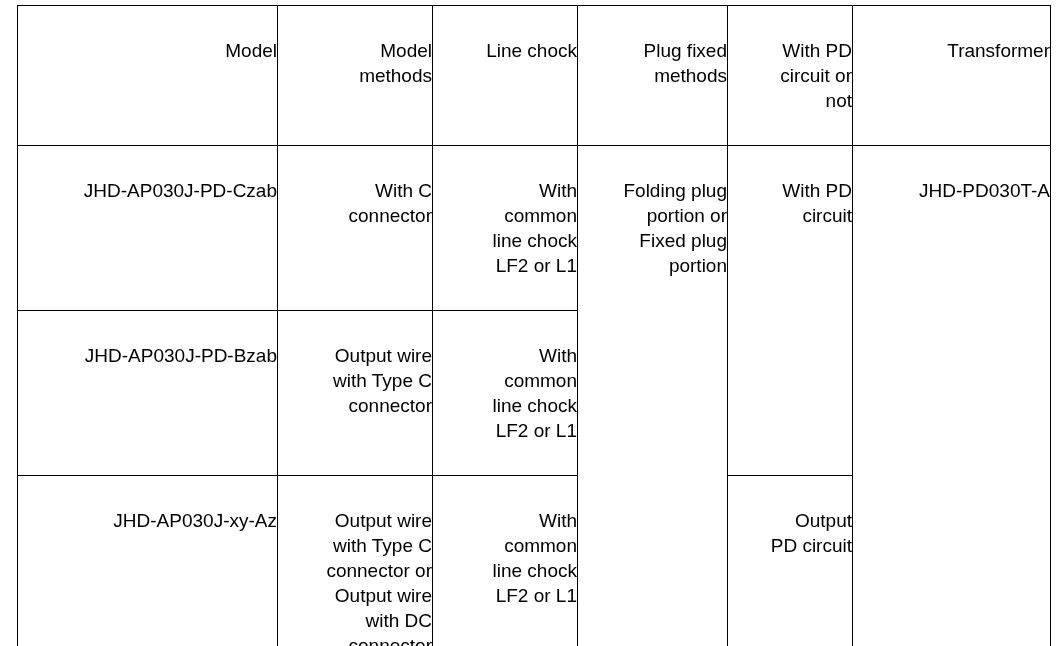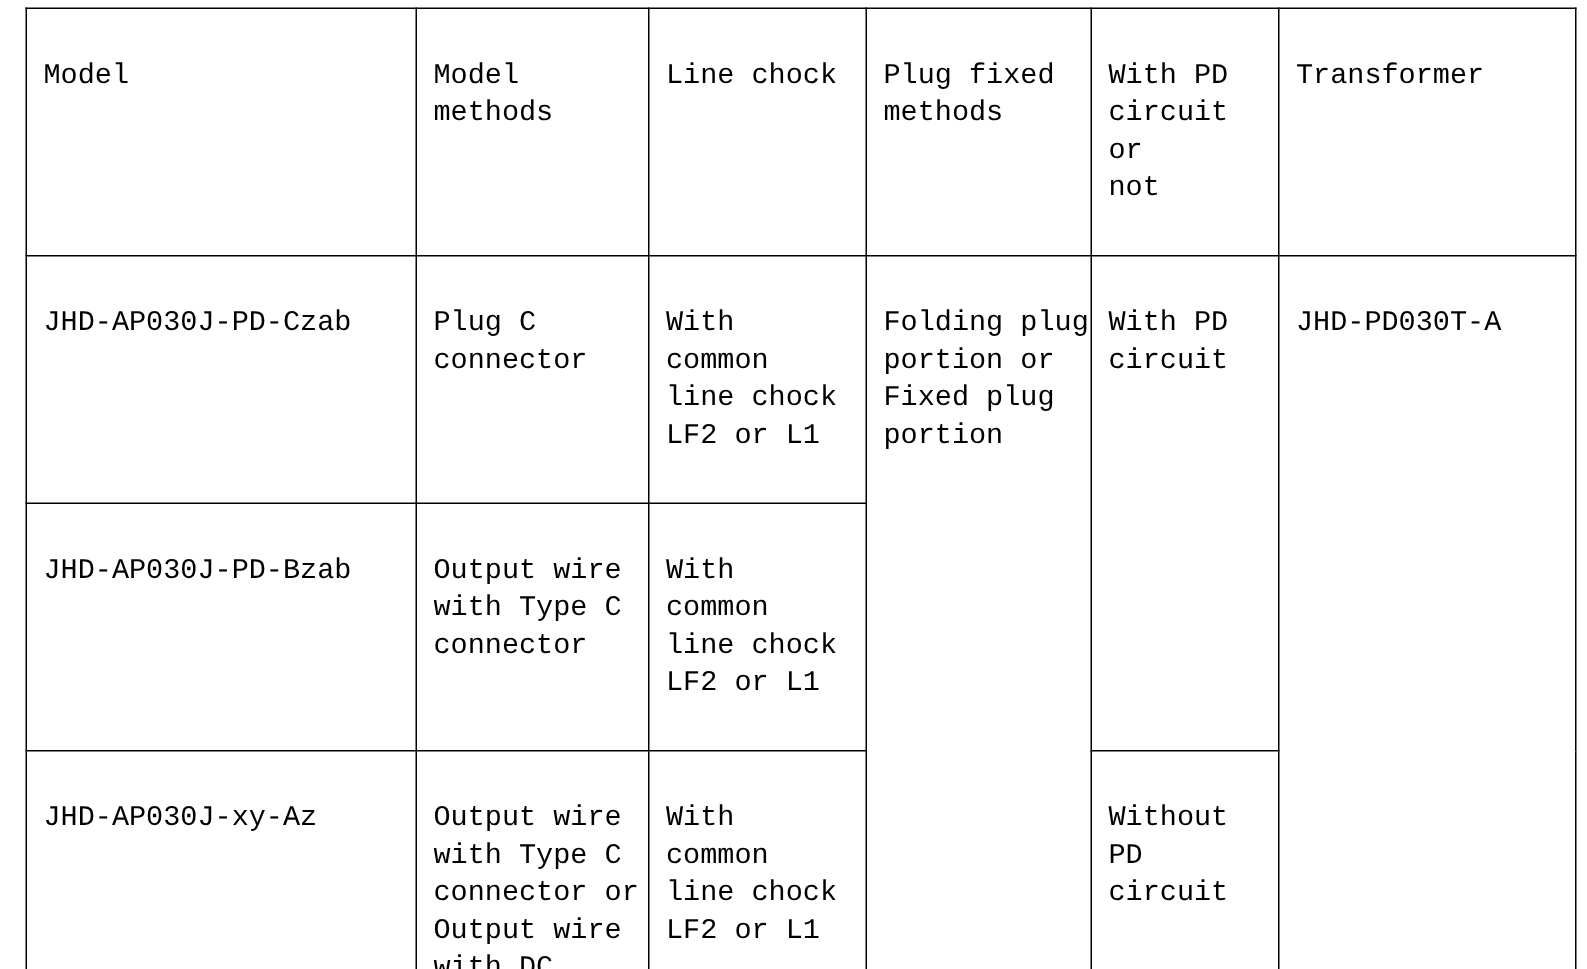--- a/index.html
+++ b/index.html
@@ -33,26 +33,27 @@
     table-layout: fixed;
     background: #ffffff;
   }
 
   table.spec-table td {
     border: 1px solid #000000;
     vertical-align: top;
     padding: 7px 0 7px 11px;
     font-size: 19px;
     line-height: 25px;
-    font-family: Liberation Mono, monospace;
+    font-family: Liberation Sans, sans-serif;
     color: #000000;
     font-weight: normal;
     white-space: pre-line;
     word-break: normal;
     overflow: hidden;
+    text-align: right;
   }
 
   
   col.c-model       { width: 260px; }
   col.c-output      { width: 155px; }
   col.c-chock       { width: 145px; }
   col.c-plug        { width: 150px; }
   col.c-pd          { width: 125px; }
   col.c-transformer { width: 198px; }
 
@@ -105,21 +106,21 @@
         <td>
           <span class="cell-text">Transformer</span>
         </td>
       </tr>
 
       <tr class="row-1">
         <td>
           <span class="cell-text">JHD-AP030J-PD-Czab</span>
         </td>
         <td>
-          <span class="cell-text">Plug C
+          <span class="cell-text">With C
 connector</span>
         </td>
         <td>
           <span class="cell-text">With
 common
 line chock
 LF2 or L1</span>
         </td>
         <td rowspan="4">
           <span class="cell-text">Folding plug
@@ -165,21 +166,21 @@
 with DC
 connector</span>
         </td>
         <td>
           <span class="cell-text">With
 common
 line chock
 LF2 or L1</span>
         </td>
         <td rowspan="2">
-          <span class="cell-text">Without
+          <span class="cell-text">Output
 PD circuit</span>
         </td>
       </tr>
 
     </tbody>
   </table>
 
 </div>
 
 </body></html>

